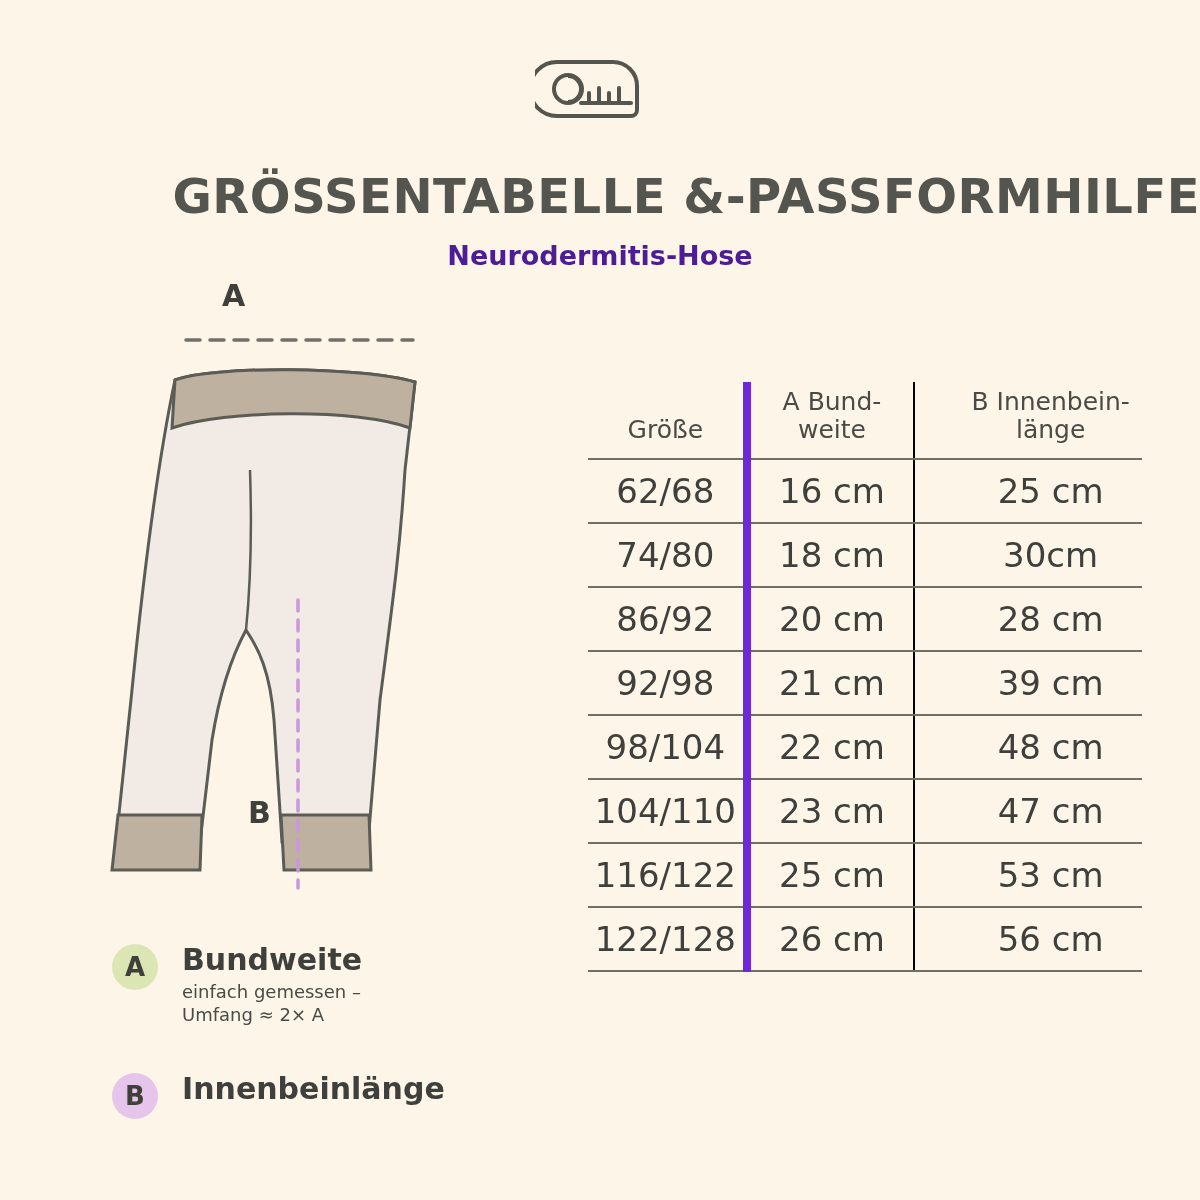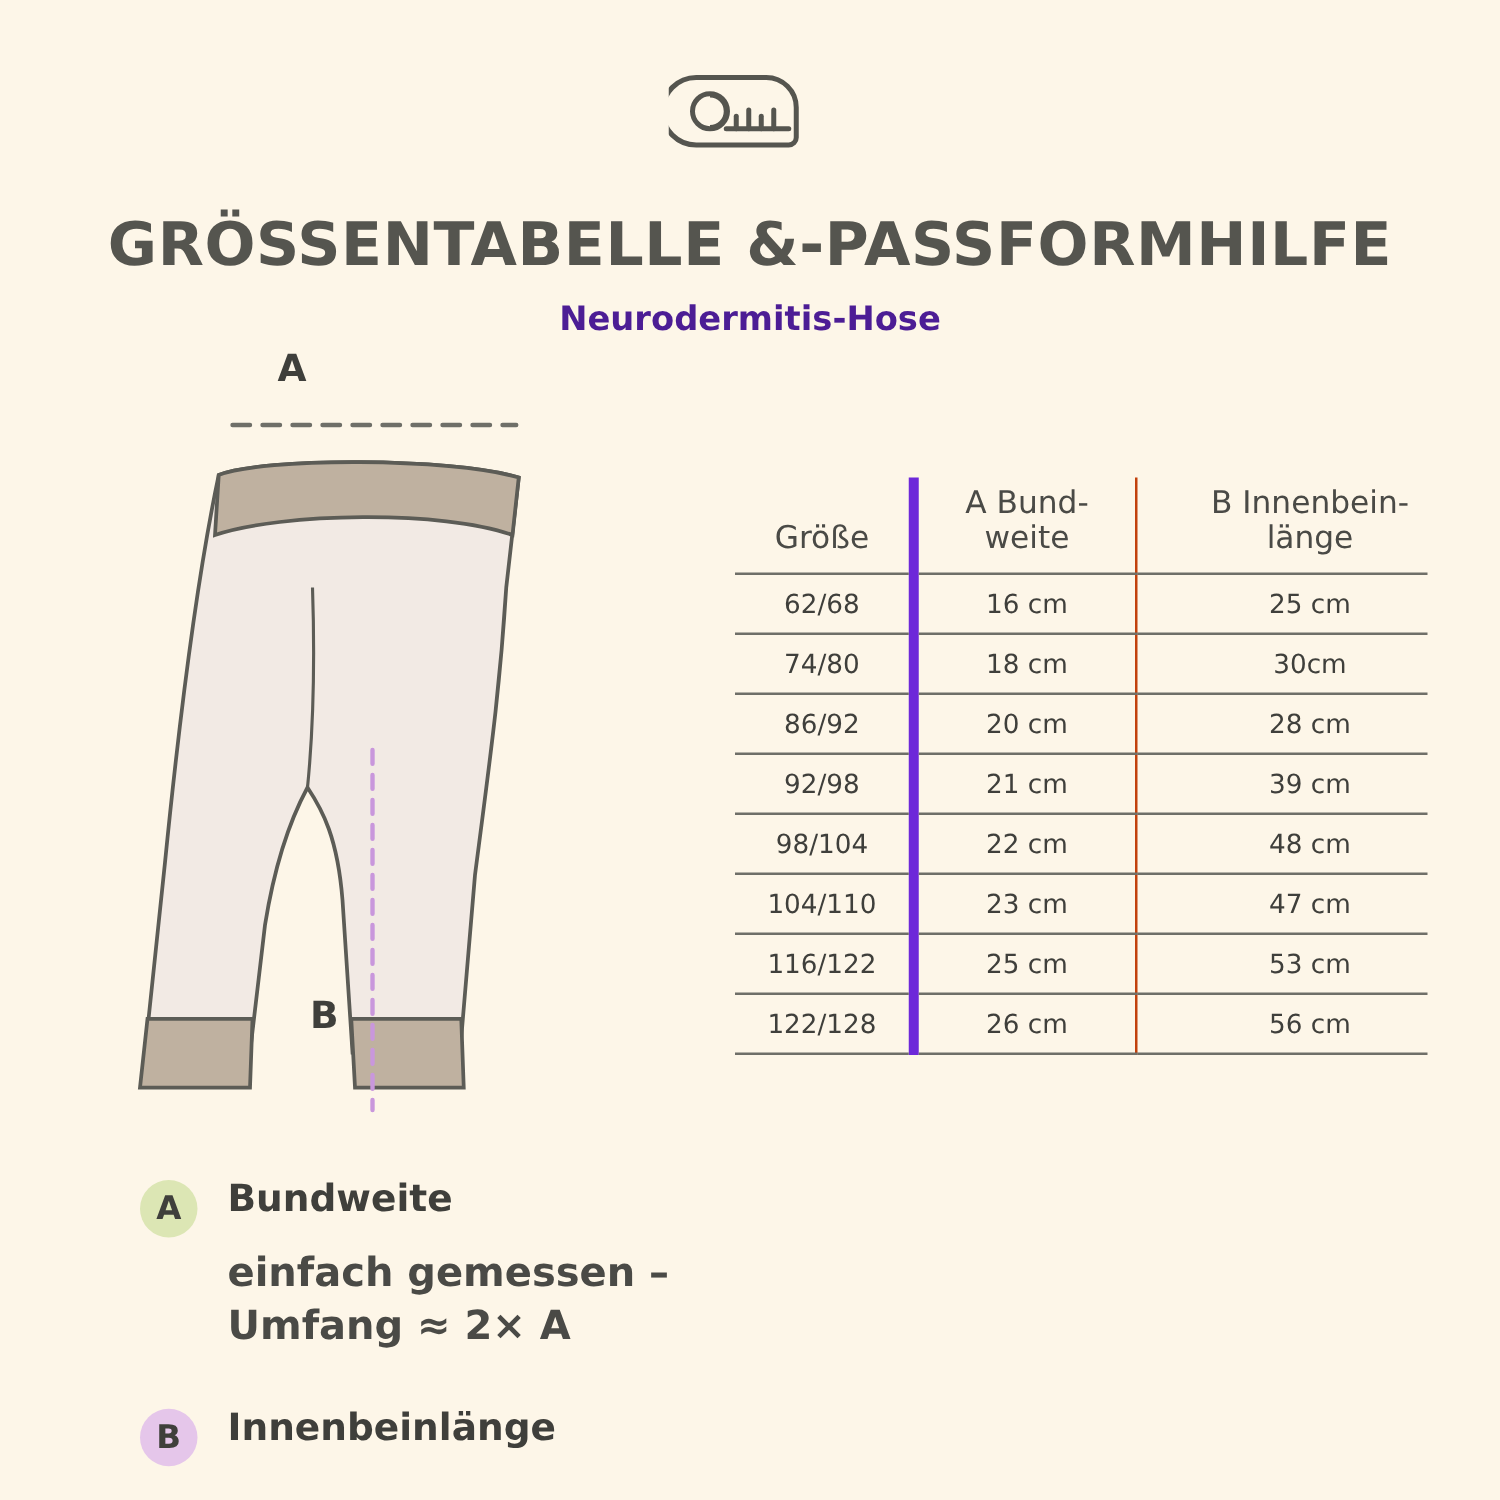--- a/index.html
+++ b/index.html
@@ -23,21 +23,21 @@
     left: 0;
     width: 100%;
     display: flex;
     justify-content: center;
   }
   .title {
     position: absolute;
     top: 168px;
     left: 0;
     width: 100%;
-    text-align: center;
+    text-align: right;
     font-size: 48px;
     font-weight: bold;
     letter-spacing: 0.5px;
     color: #55554F;
   }
   .subtitle {
     position: absolute;
     top: 240px;
     left: 0;
     width: 100%;
@@ -86,38 +86,38 @@
     font-size: 25px;
     color: #4A4A46;
     padding: 6px 4px 14px 4px;
     text-align: center;
     vertical-align: bottom;
     line-height: 1.12;
   }
   .size-table td {
     text-align: center;
     padding: 11px 4px;
-    font-size: 21px;
+    font-size: 34px;
     color: #3F3F3B;
   }
   .size-table tr > * {
     border-bottom: 2px solid #6F6F68;
   }
   .size-table tr:last-child > * {
     border-bottom: 2px solid #6F6F68;
   }
   .size-table th:nth-child(1),
   .size-table td:nth-child(1) {
     width: 150px;
     border-right: 8px solid #6d28d9;
   }
   .size-table th:nth-child(2),
   .size-table td:nth-child(2) {
     width: 204px;
-    border-right: 2px solid #c2410c;
+    border-right: 2px solid #000000;
   }
   .size-table th:nth-child(3),
   .size-table td:nth-child(3) {
     width: 200px;
     padding-left: 48px;
   }
 
   
   .legend {
     position: absolute;
@@ -148,25 +148,25 @@
   .legend-text {
     margin-left: 24px;
   }
   .legend-title {
     font-size: 30px;
     font-weight: bold;
     color: #3F3F3B;
     line-height: 1.2;
   }
   .legend-sub {
-    font-size: 32px;
-    font-weight: 700;
+    font-size: 18px;
+    font-weight: 400;
     color: #4A4A46;
     line-height: 1.3;
-    margin-top: 20px;
+    margin-top: 2px;
     white-space: pre-line;
   }
   .legend-row-b { margin-top: 44px; }
 </style>
 </head>
 <body>
 
 <div class="tape-icon">
   <svg width="130" height="80" viewBox="0 0 130 80" fill="none" xmlns="http://www.w3.org/2000/svg">
     <path d="M22 14 H78 A24 24 0 0 1 102 38 V62 A6 6 0 0 1 96 68 H22 A27 27 0 0 1 22 14 Z" stroke="#55554F" stroke-width="4" fill="none" stroke-linejoin="round"></path>

